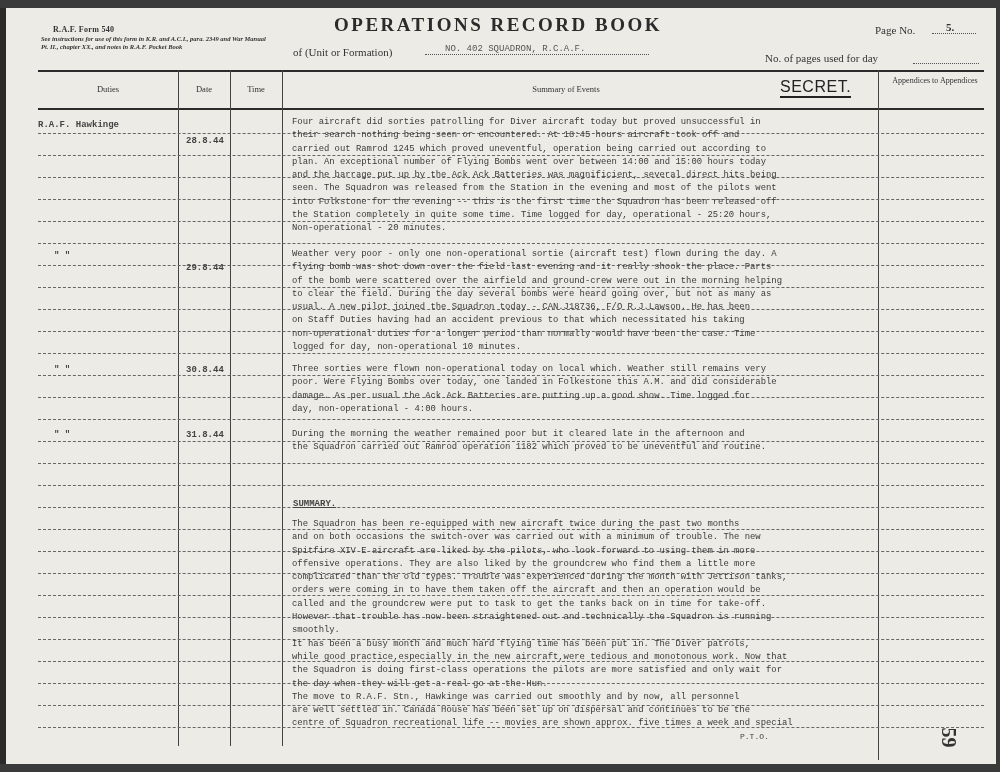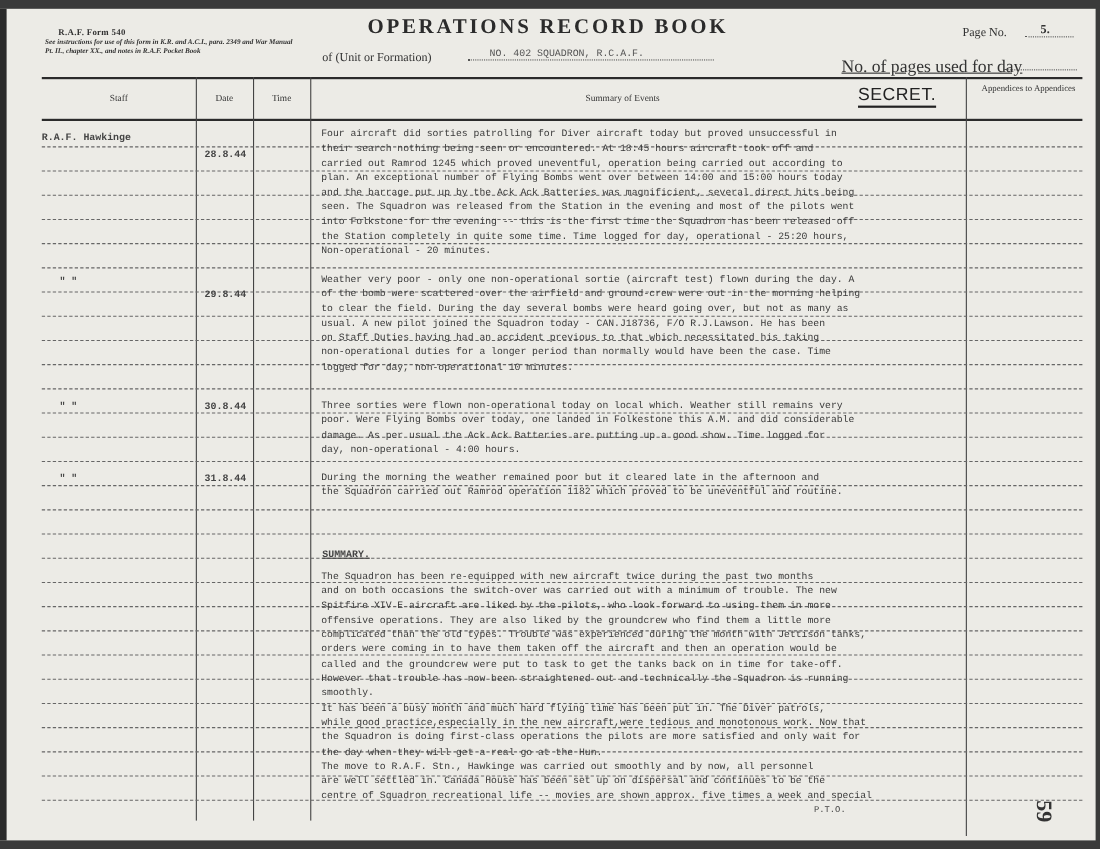--- a/index.html
+++ b/index.html
@@ -14,21 +14,21 @@
     border-left:6px solid #2a2a2a;
     box-sizing:border-box;
   }
   .form-no { position:absolute; left:35px; top:17px; font-size:8px; color:#333; font-weight:bold; letter-spacing:.3px;padding-left:12px; }
   .form-instr { position:absolute; left:35px; top:27px; width:230px; font-size:6.5px; line-height:8px; color:#333; font-style:italic; font-weight:bold; }
   .title { position:absolute; left:328px; top:6px; font-size:19px; letter-spacing:2.5px; color:#2b2b2b; font-weight:bold; }
   .unit-label { position:absolute; left:287px; top:38px; font-size:11px; color:#333; }
   .unit-value { position:absolute; left:419px; top:36px; width:224px; border-bottom:1px dotted #555; font-family:"Liberation Mono", monospace; font-size:9px; color:#555; padding-left:20px; box-sizing:border-box; }
   .page-no-label { position:absolute; left:869px; top:16px; font-size:11px; color:#333; }
   .page-no-value { position:absolute; left:926px; top:13px; width:44px; border-bottom:1px dotted #555; font-size:11px; color:#333; padding-left:14px; box-sizing:border-box; font-weight:bold; }
-  .pages-day-label { position:absolute; left:759px; top:44px; font-size:16px; color:#333;text-decoration:underline; }
+  .pages-day-label { position:absolute; left:759px; top:44px; font-size:11px; color:#333; }
   .pages-day-value { position:absolute; left:907px; top:45px; width:66px; height:10px; border-bottom:1px dotted #555; }
 
   .hdr-line { position:absolute; left:32px; top:62px; width:946px; height:2px; background:#2b2b2b; }
   .hdr-line2 { position:absolute; left:32px; top:100px; width:946px; height:2px; background:#2b2b2b; }
   .vline { position:absolute; top:62px; width:1px; background:#444; }
   .col-h { position:absolute; top:76px; font-size:8.5px; color:#333; text-align:center; }
   .secret { position:absolute; left:774px; top:70px; font-family:"Liberation Sans", sans-serif; font-size:16px; color:#222; border-bottom:2px solid #222; letter-spacing:.5px; line-height:18px; }
   .refs { position:absolute; left:880px; top:68px; width:98px; text-align:center; font-size:8px; line-height:10px; color:#333; }
 
   .rule { position:absolute; left:32px; width:946px; height:0; border-top:1px dashed #666; }
@@ -58,21 +58,21 @@
   <div class="pages-day-value"></div>
 
   <div class="hdr-line"></div>
   <div class="hdr-line2"></div>
 
   <div class="vline" style="left:172px;height:676px;"></div>
   <div class="vline" style="left:224px;height:676px;"></div>
   <div class="vline" style="left:276px;height:676px;"></div>
   <div class="vline" style="left:872px;height:690px;"></div>
 
-  <div class="col-h" style="left:32px;width:140px;">Staff</div>
+  <div class="col-h" style="left:32px;width:140px;">Duties</div>
   <div class="col-h" style="left:172px;width:52px;">Date</div>
   <div class="col-h" style="left:224px;width:52px;">Time</div>
   <div class="col-h" style="left:430px;width:260px;">Summary of Events</div>
   <div class="secret">SECRET.</div>
   <div class="refs">Appendices to Appendices</div>
 
   <div class="rule" style="top:125px"></div>
   <div class="rule" style="top:147px"></div>
   <div class="rule" style="top:169px"></div>
   <div class="rule" style="top:191px"></div>
@@ -112,20 +112,21 @@
     <span class="ln">seen.  The Squadron was released from the Station in the evening and most of the pilots went</span>
     <span class="ln">into Folkstone for the evening -- this is the first time the Squadron has been released off</span>
     <span class="ln">the Station completely in quite some time.  Time logged for day, operational - 25:20 hours,</span>
     <span class="ln">Non-operational - 20 minutes.</span>
   </div>
 
   <div class="ditto" style="left:48px;top:243px;">"     "</div>
   <div class="date" style="top:243px;margin-top:12px;">29.8.44</div>
   <div class="entry" style="top:240px;">
     <span class="ln">Weather very poor - only one non-operational sortie (aircraft test) flown during the day.  A</span>
+    <span class="ln">flying bomb was shot down over the field last evening and it really shook the place.  Parts</span>
     <span class="ln">of the bomb were scattered over the airfield and ground-crew were out in the morning helping</span>
     <span class="ln">to clear the field.  During the day several bombs were heard going over, but not as many as</span>
     <span class="ln">usual.  A new pilot joined the Squadron today - CAN.J18736, F/O R.J.Lawson.  He has been</span>
     <span class="ln">on Staff Duties having had an accident previous to that which necessitated his taking</span>
     <span class="ln">non-operational duties for a longer period than normally would have been the case.  Time</span>
     <span class="ln">logged for day, non-operational 10 minutes.</span>
   </div>
 
   <div class="ditto" style="left:48px;top:357px;">"     "</div>
   <div class="date" style="top:357px;">30.8.44</div>

